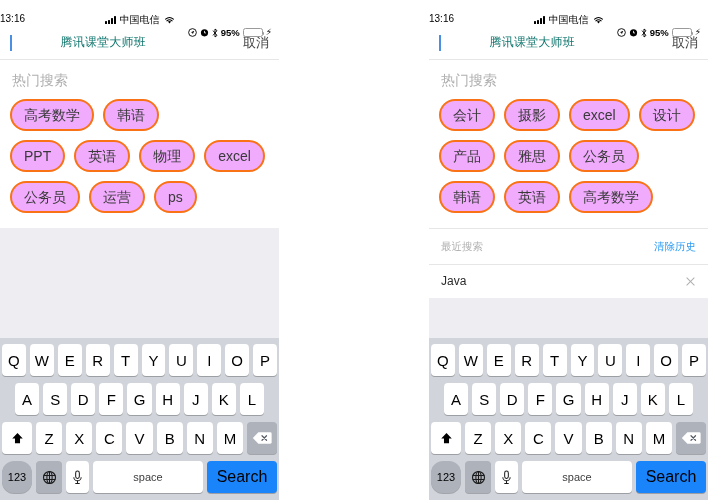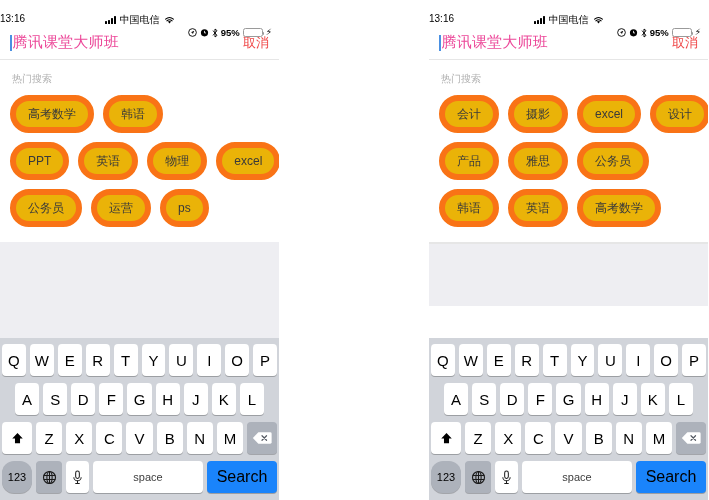--- a/index.html
+++ b/index.html
@@ -129,56 +129,57 @@
     overflow: hidden;
   }
   .caret {
     width: 1.5px;
     height: 16px;
     background: #4a90e2;
     margin-right: 1px;
     flex: none;
   }
   .search-placeholder {
-    font-size: 15px;
-    color: #ec4899;
+    font-size: 12px;
+    color: #0f766e;
     white-space: nowrap;
     letter-spacing: 0.2px;
+    padding-left: 48px;
   }
   .cancel-btn {
     font-size: 13px;
-    color: #ef4444;
+    color: #404040;
     padding-left: 10px;
     flex: none;
   }
   .hairline {
     height: 1px;
     background: #e6e6e6;
   }
 
   
   .section-title {
-    font-size: 10px;
+    font-size: 14px;
     color: #b0b0b0;
     padding: 12px 12px 9px 12px;
   }
   .chips {
     padding: 0 10px 6px 10px;
   }
   .chip-row {
     display: flex;
     gap: 9px;
     margin-bottom: 9px;
   }
   .chip {
-    border: 6px solid #f97316;
+    border: 2px solid #f97316;
     border-radius: 20px;
-    background: #eab308;
+    background: #f0abfc;
     color: #3a3a3a;
-    font-size: 12px;
+    font-size: 14px;
     line-height: 1;
     padding: 7px 12px;
     white-space: nowrap;
   }
 
   
   .recent-head {
     display: flex;
     align-items: center;
     justify-content: space-between;
@@ -476,22 +477,30 @@
       </div>
       <div class="chip-row">
         <div class="chip">韩语</div>
         <div class="chip">英语</div>
         <div class="chip">高考数学</div>
       </div>
     </div>
 
     <div class="hairline"></div>
 
+    <div class="recent-head">
+      <span class="recent-title">最近搜索</span>
+      <span class="clear-history">清除历史</span>
+    </div>
     <div class="hairline"></div>
 
+    <div class="recent-item">
+      <span class="recent-text">Java</span>
+      <span class="x-icon"></span>
+    </div>
 
     <div class="content-filler" style="height:62px;"></div>
 
     <div class="keyboard">
       <div class="krow r1">
         <div class="key">Q</div>
         <div class="key">W</div>
         <div class="key">E</div>
         <div class="key">R</div>
         <div class="key">T</div>

